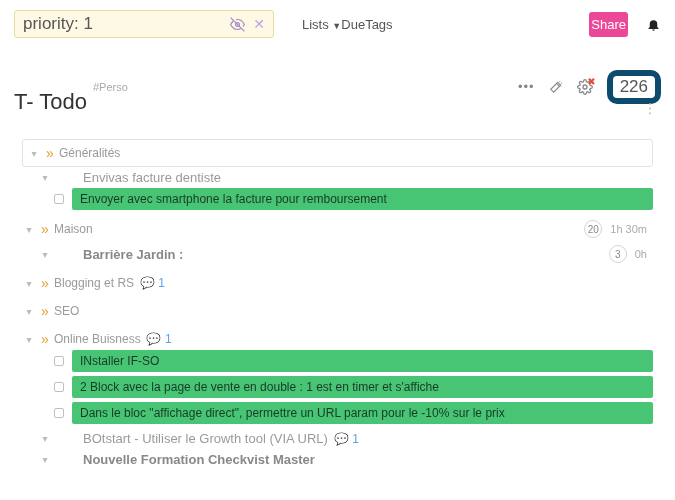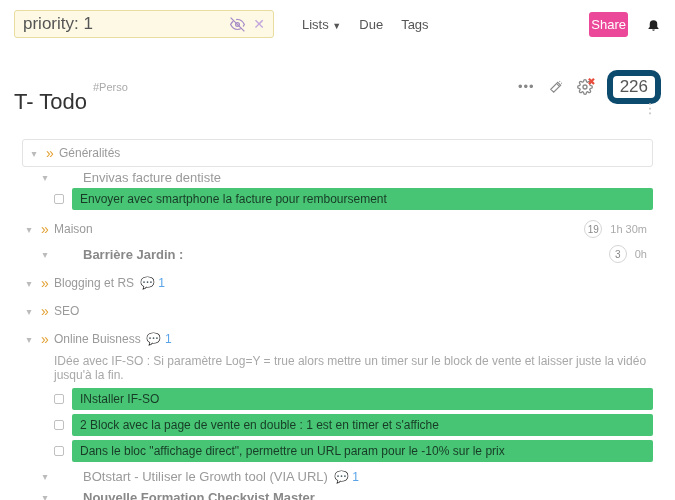--- a/index.html
+++ b/index.html
@@ -3,21 +3,21 @@
 <meta charset="utf-8">
 <style>
   * { box-sizing: border-box; margin: 0; padding: 0; }
   body { font-family: -apple-system, BlinkMacSystemFont, "Segoe UI", Arial, sans-serif; font-size: 13px; color: #333; background: #fff; width: 675px; }
   
   .topbar { display: flex; align-items: center; padding: 10px 14px; gap: 8px; }
   .search-box { background: #fdf9e5; border: 1px solid #e8dca0; border-radius: 3px; padding: 3px 8px; width: 260px; display: flex; align-items: center; justify-content: space-between; }
   .search-box input { background: transparent; border: none; outline: none; font-size: 17px; color: #555; width: 200px; }
   .search-icons { display: flex; gap: 8px; color: #b099c8; }
   .search-icons span { cursor: pointer; }
-  .top-links { display: flex; gap: 18px; color: #555; align-items: flex-end; margin-left: 20px; }
+  .top-links { display: flex; color: #555; align-items: flex-end; margin-left: 20px; }
   .top-links span { cursor: pointer; font-size: 13px; }
   .spacer { flex: 1; }
   .share-btn { background: #ec4899; color: #fff; border: none; border-radius: 3px; padding: 5px 2px; font-size: 13px; cursor: pointer; }
   .bell { margin-left: 10px; color: #333; cursor: pointer; }
 
   .page-header { display: flex; align-items: center; padding: 10px 14px 18px 14px; }
   .page-title { font-size: 22px; font-weight: 400; color: #333; margin-top: 31px; }
   .page-tag { font-size: 11px; color: #aaa; margin-left: 6px; align-self: center; text-align: center; }
   .header-right { display: flex; align-items: center; gap: 14px; color: #888; }
   .header-right .count-badge { border: 6px solid #0c4a6e; border-radius: 10px; padding: 1px 7px; font-size: 17px; color: #555; }
@@ -120,21 +120,21 @@
       <div class="task-check"></div>
       <div class="task-label task-wide">Envoyer avec smartphone la facture pour remboursement</div>
     </div>
   </div>
 
   <div class="section-row">
     <span class="collapse-caret">▾</span>
     <span class="chevrons">»</span>
     <span class="section-title">Maison</span>
     <div class="section-meta">
-      <span class="round-badge">19</span>
+      <span class="round-badge">20</span>
       <span class="time-txt">1h 30m</span>
     </div>
   </div>
   <div class="child-row">
     <span class="collapse-caret">▾</span>
     <span class="child-title child-bold">Barrière Jardin :</span>
     <div class="section-meta">
       <span class="round-badge">3</span>
       <span class="time-txt">0h</span>
     </div>
@@ -152,21 +152,20 @@
     <span class="chevrons">»</span>
     <span class="section-title">SEO</span>
   </div>
 
   <div class="section-row">
     <span class="collapse-caret">▾</span>
     <span class="chevrons">»</span>
     <span class="section-title">Online Buisness</span>
     <span class="comment-marker">💬 <span>1</span></span>
   </div>
-  <div class="desc-row">IDée avec IF-SO : Si paramètre Log=Y = true alors mettre un timer sur le block de vente et laisser juste la vidéo jusqu'à la fin.</div>
   <div class="task-list">
     <div class="task-row">
       <div class="task-check"></div>
       <div class="task-label task-wide">INstaller IF-SO</div>
     </div>
     <div class="task-row">
       <div class="task-check"></div>
       <div class="task-label task-wide">2 Block avec la page de vente en double : 1 est en timer et s'affiche</div>
     </div>
     <div class="task-row">

